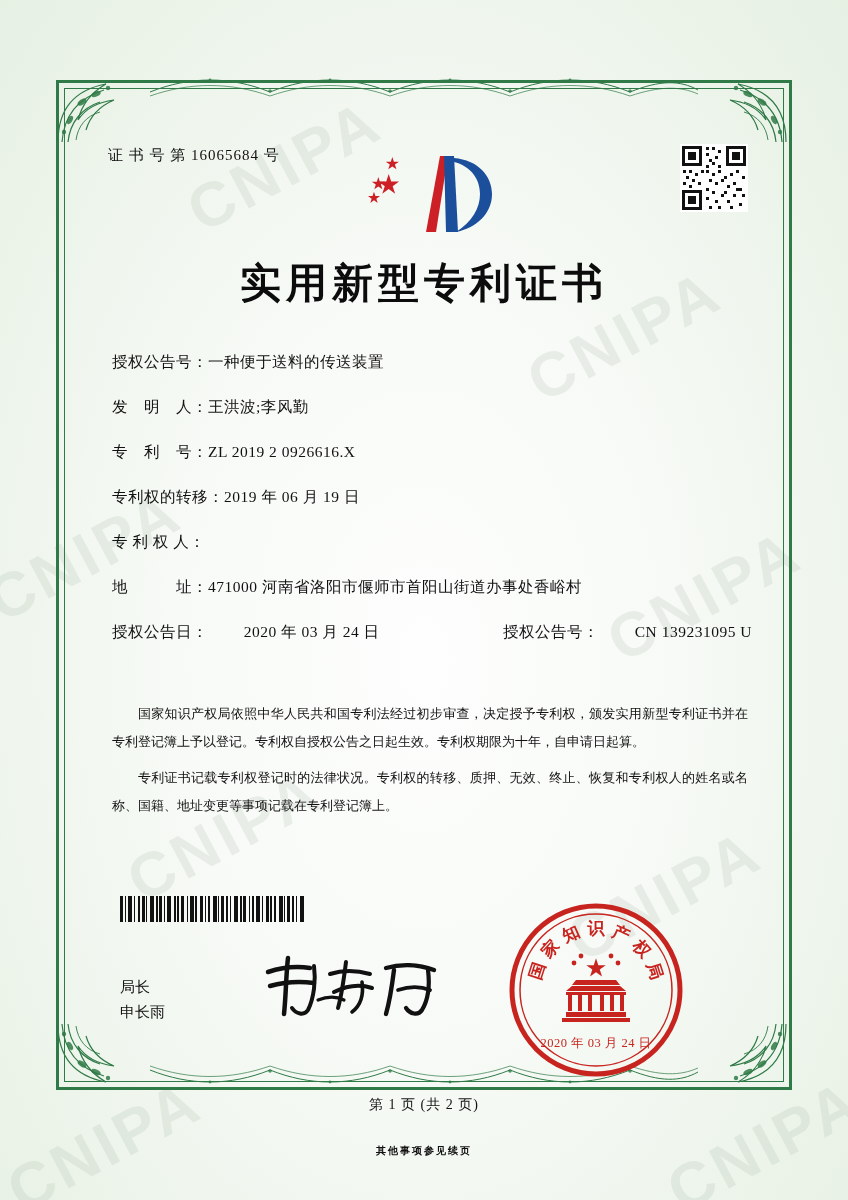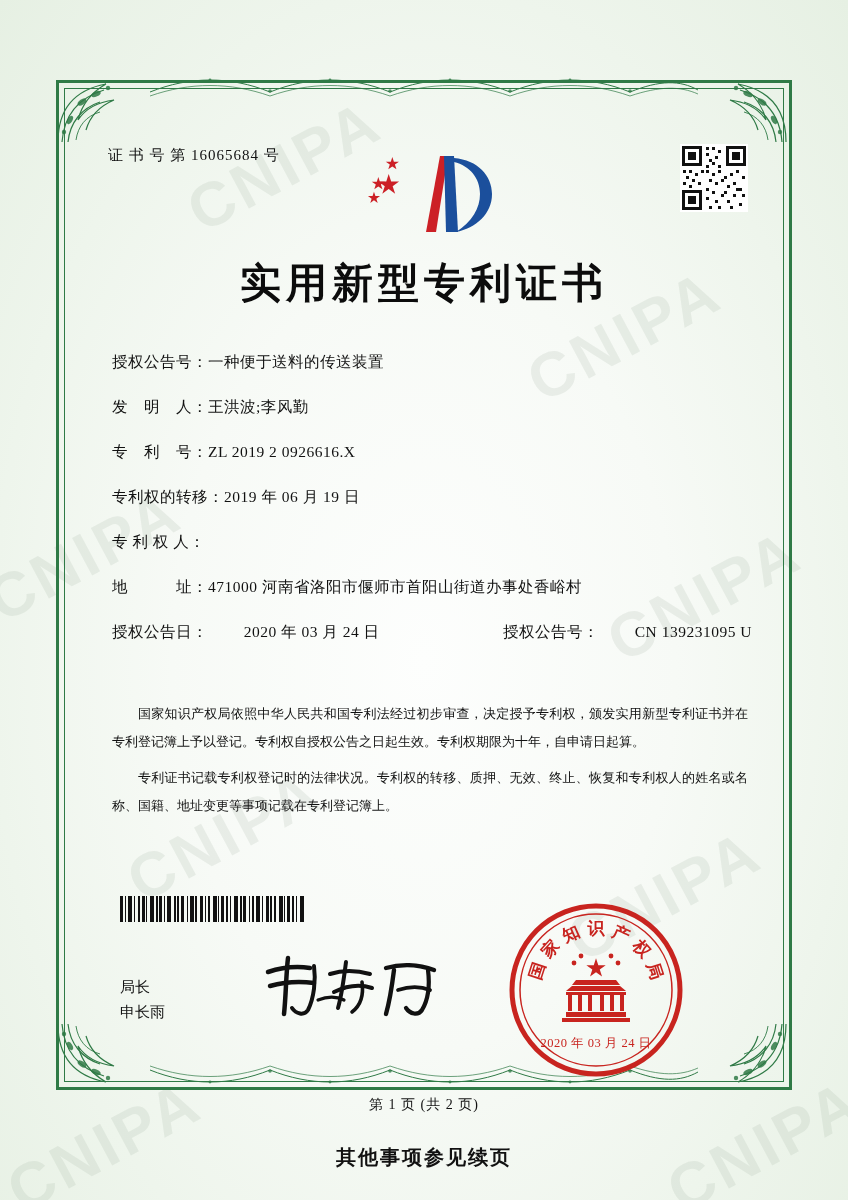--- a/index.html
+++ b/index.html
@@ -233,21 +233,21 @@
     font-size: 14px;
     color: #111;
     letter-spacing: 1px;
   }
   .footer-note {
     position: absolute;
     left: 0;
     right: 0;
     top: 1144px;
     text-align: center;
-    font-size: 20px;
+    font-size: 10px;
     font-weight: bold;
     color: #111;
     letter-spacing: 2px;
   }
 </style>
 </head>
 <body>
 
 <div class="page">
 

